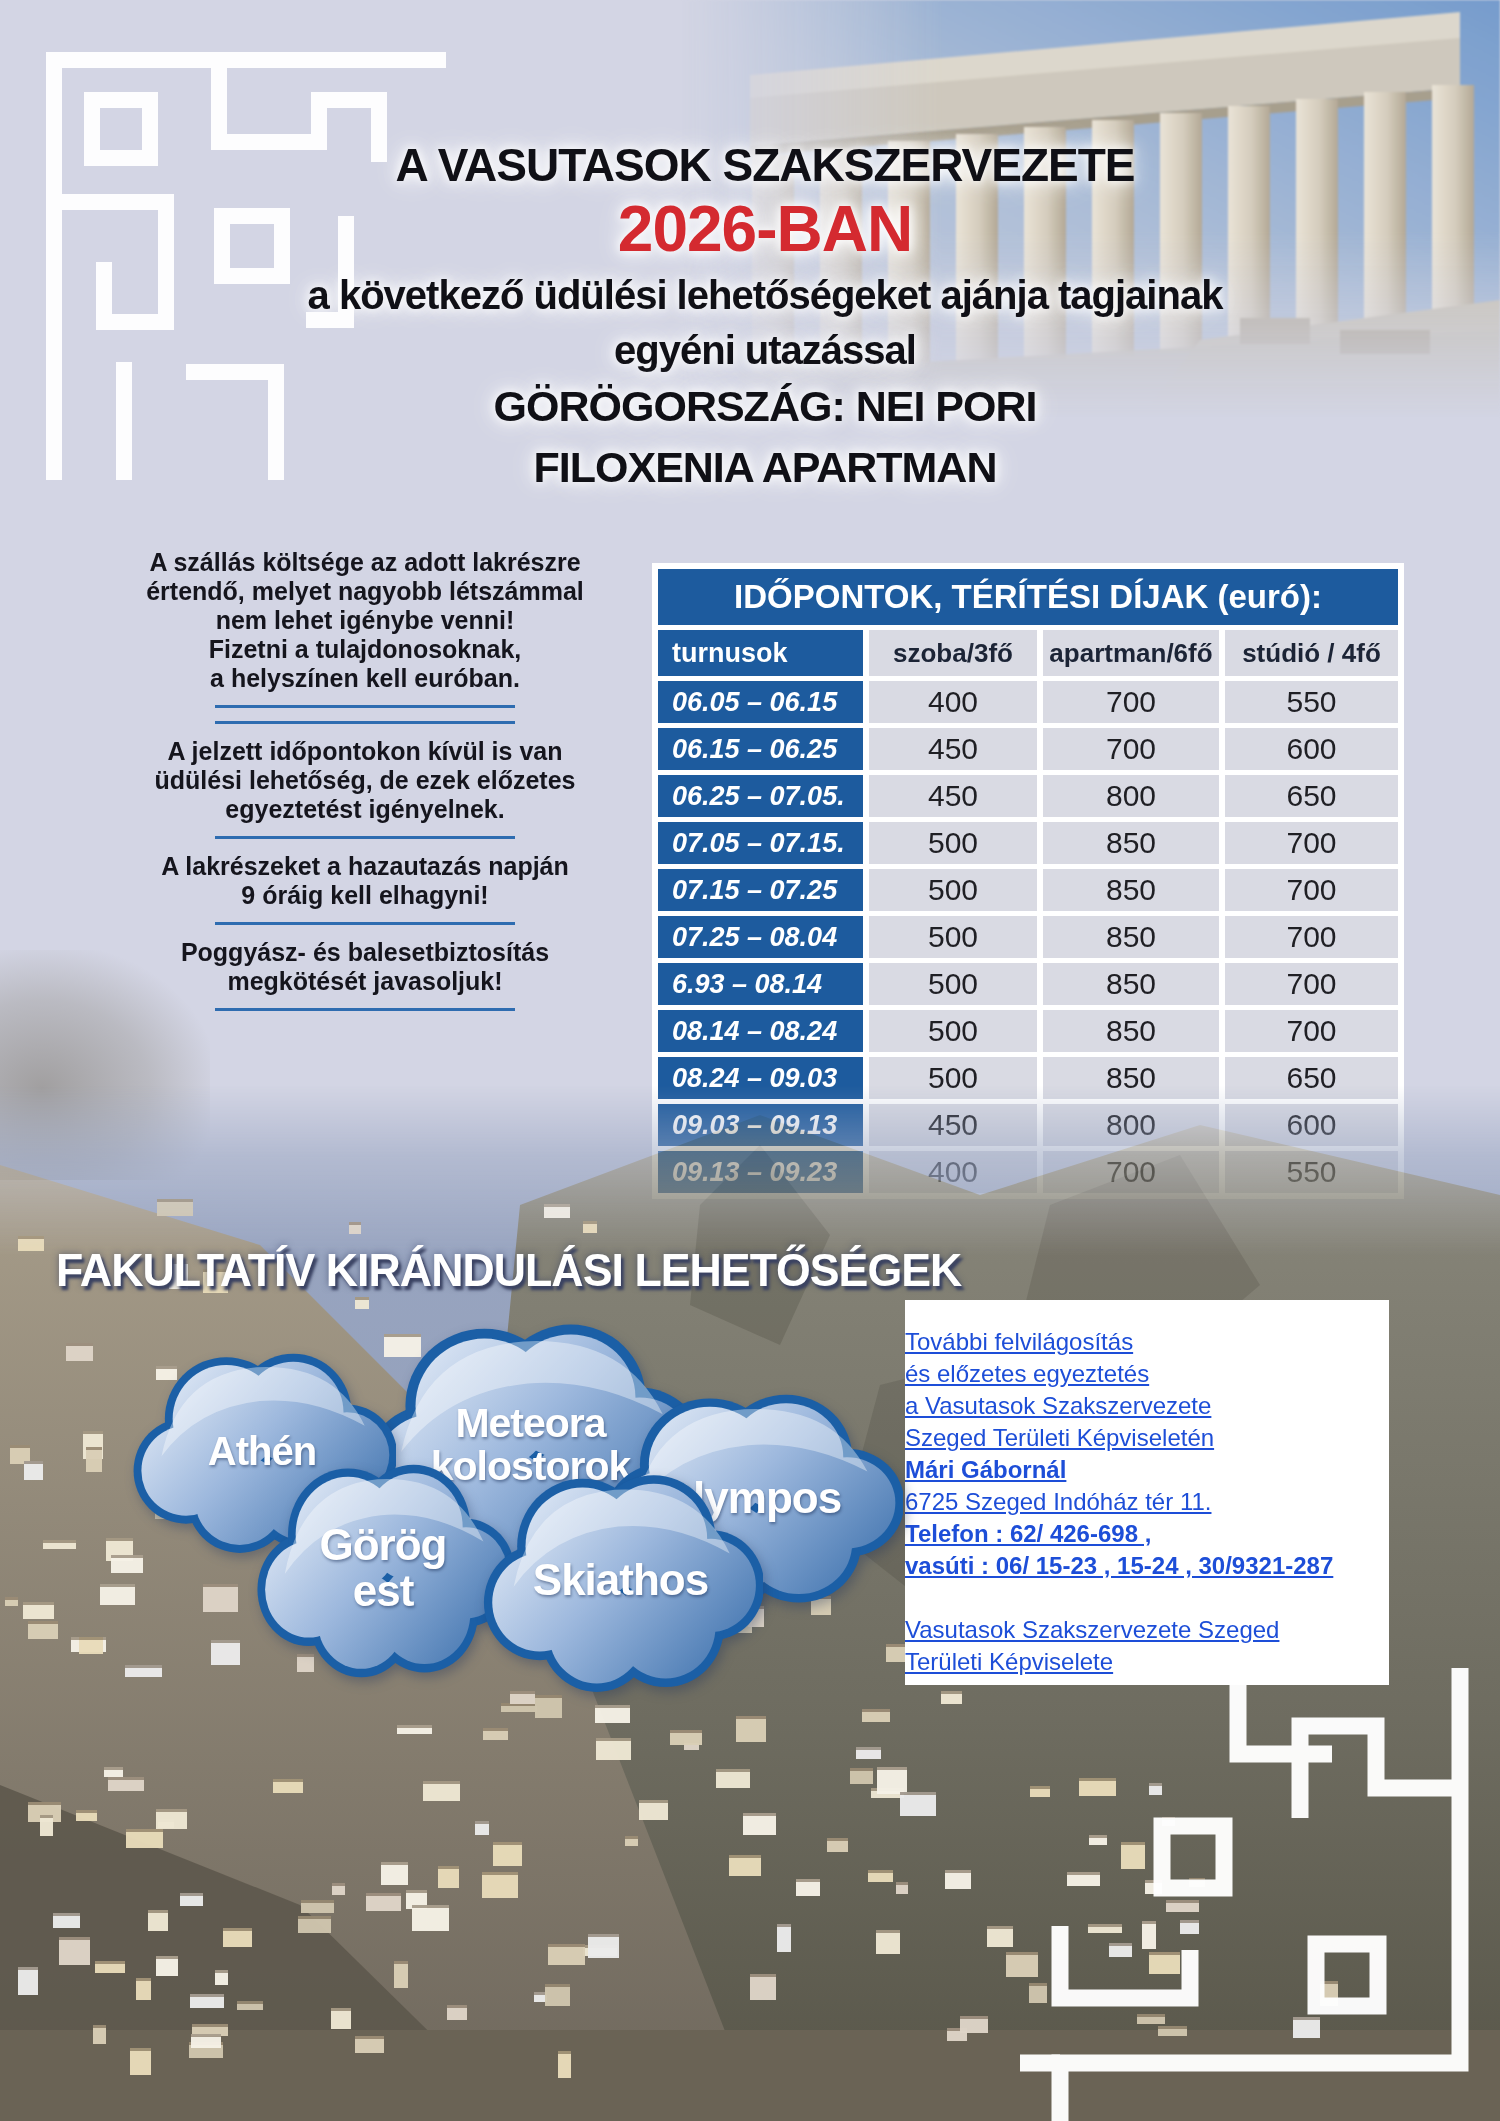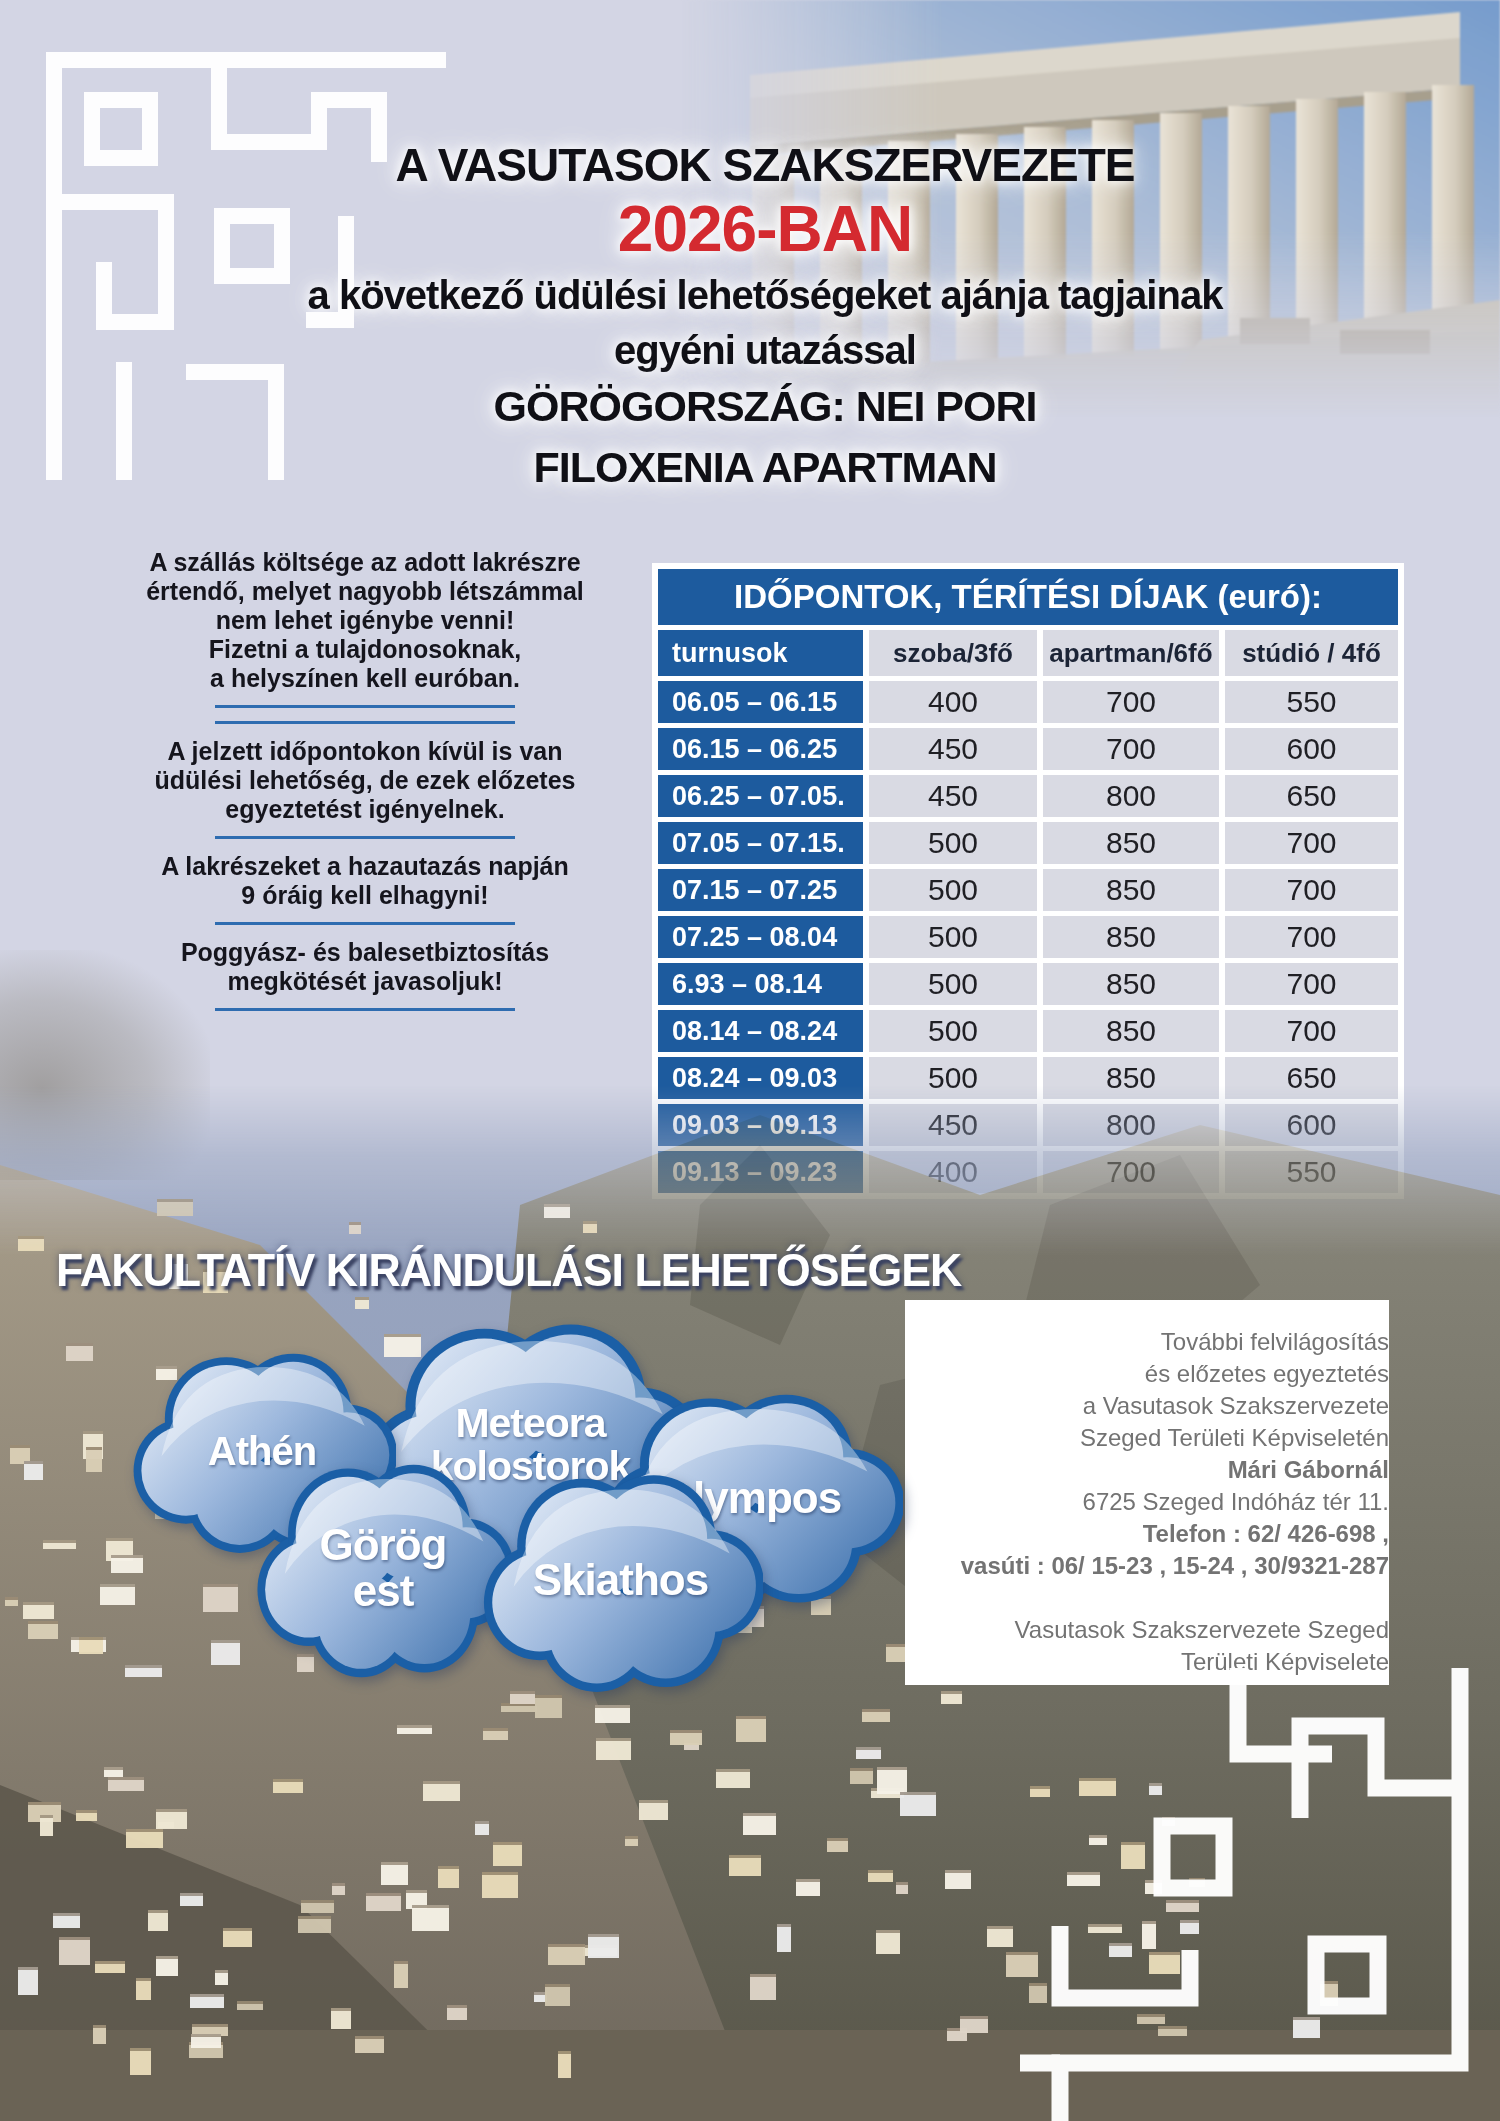--- a/index.html
+++ b/index.html
@@ -50,40 +50,40 @@
      padding:6px;display:flex;flex-direction:column;gap:5px;}
   .pt-title{height:56px;line-height:56px;background:var(--blue,#1d5b9e);color:#fff;
      text-align:center;font-weight:bold;font-size:33px;}
   .pt-grid{display:grid;grid-template-columns:205px 168px 176px 173px;gap:6px;}
   .pt-grid .cell{display:flex;align-items:center;}
   .c-hblue{background:var(--blue,#1d5b9e);color:#fff;font-weight:bold;font-size:27px;
      padding-left:14px;height:46px;}
   .c-hlight{background:var(--cellbg,#d9dae3);color:#1c2436;font-weight:bold;font-size:26px;
      justify-content:center;height:46px;}
   .c-blue{background:var(--blue,#1d5b9e);color:#fff;font-weight:bold;font-size:27px;
-     padding-left:14px;height:42px;}
+     padding-left:14px;height:42px;font-style:italic;}
   .c-val{background:var(--cellbg,#d9dae3);color:#1f1f24;font-size:30px;
      justify-content:center;height:42px;}
 
   
   .fakultativ{position:absolute;left:56px;top:1242px;margin:0;color:#fff;
      font-size:47px;font-weight:bold;letter-spacing:-1px;white-space:nowrap;
      transform:scaleX(.95);transform-origin:left center;
      text-shadow:3px 4px 3px #3a4262,0 0 8px rgba(44,54,92,.55);}
   .cloud{position:absolute;}
   .cloud svg{position:absolute;inset:0;width:100%;height:100%;
      filter:drop-shadow(3px 5px 6px rgba(30,50,90,.35));}
   .cloud-label{position:absolute;inset:0;display:flex;align-items:center;justify-content:center;
      color:#fff;font-weight:bold;text-align:center;white-space:pre-line;line-height:1.05;
      text-shadow:1px 2px 3px rgba(20,40,80,.45);letter-spacing:-1px;}
 
   
   .contact{position:absolute;left:905px;top:1300px;width:484px;height:385px;background:#fff;
-     box-sizing:border-box;padding-top:26px;text-align:right;color:#737373;
-     font-size:24px;line-height:32px;}
+     box-sizing:border-box;padding-top:26px;text-align:left;color:#1d4ed8;
+     font-size:24px;line-height:32px;text-decoration:underline;}
   .contact .line{white-space:nowrap;}
   .contact .line.bold{font-weight:bold;}
   .contact .line.empty{height:32px;}
 
   
   .left-hill{position:absolute;left:0;top:950px;width:210px;height:230px;
      background:radial-gradient(ellipse at 20% 60%,rgba(120,115,104,.55) 0%,rgba(140,137,130,.35) 45%,transparent 75%);}
 </style>
 </head>
 <body>

